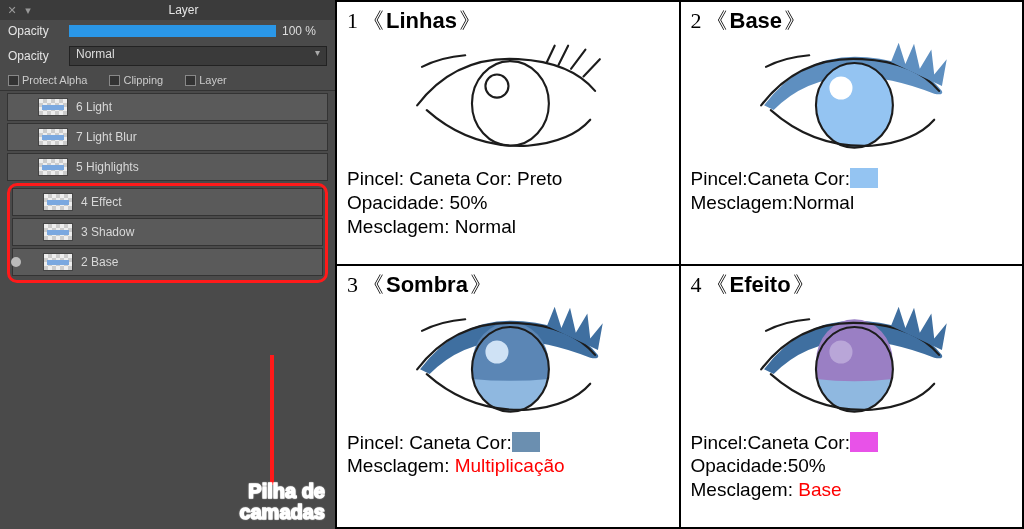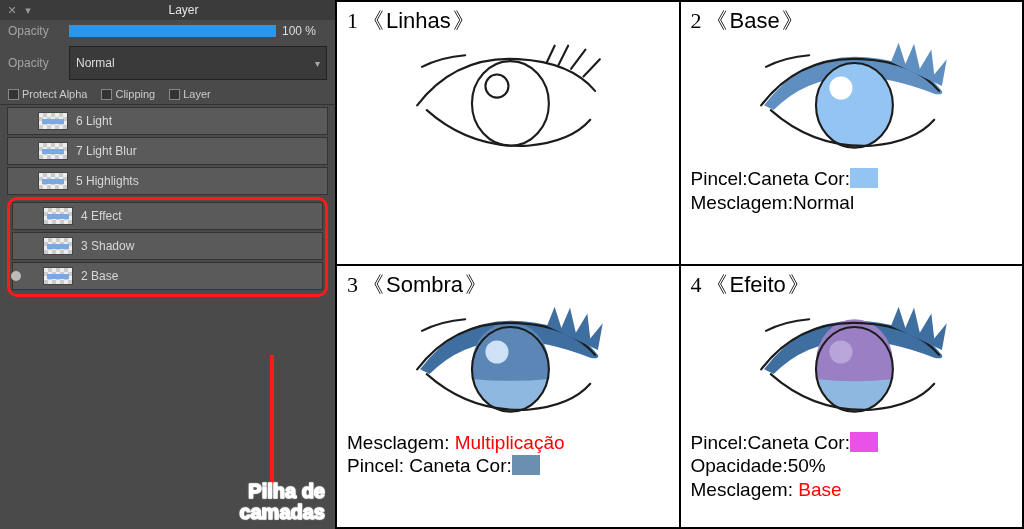--- a/index.html
+++ b/index.html
@@ -28,34 +28,34 @@
     padding: 0 6px;
     gap: 4px;
   }
   .lp-titlebar .x, .lp-titlebar .tri {
     width: 12px; height: 12px; font-size: 11px; line-height: 12px;
     color: #999; text-align: center;
   }
   .lp-title { flex: 1; text-align: center; color: #e5e5e5; font-size: 12px; }
 
   .lp-row { display: flex; align-items: center; padding: 4px 8px; gap: 6px; }
-  .lp-label { width: 55px; color: #a3a3a3; }
+  .lp-label { width: 55px; color: #e5e5e5; }
   .opacity-bar {
     flex: 1; height: 12px; background: #2b2b2b; position: relative;
   }
   .opacity-bar .fill { height: 100%; background: #2a97e8; width: 100%; }
   .opacity-val { width: 45px; text-align: left; color: #ddd; }
 
   .blend-select {
-    flex: 1; height: 34px; background: #3a3a3a; border: 1px solid #222;
-    color: #ddd; font-size: 12px; padding: 0 6px; display:flex; align-items:center; justify-content:space-between;
+    flex: 1; height: 20px; background: #3a3a3a; border: 1px solid #222;
+    color: #ddd; font-size: 12px; padding: 0 6px; display:flex; align-items:flex-start; justify-content:space-between;
   }
   .blend-select .chev { font-size: 10px; color:#aaa; }
 
-  .lp-checks { display:flex; padding: 4px 8px; gap: 14px; border-bottom:1px solid #333;}
+  .lp-checks { display:flex; padding: 4px 8px; gap: 22px; border-bottom:1px solid #333;}
   .lp-check { display:flex; align-items:center; gap:3px; color:#ccc; font-size:11px; }
   .lp-check .box { width:11px; height:11px; border:1px solid #888; background:#333; }
 
   .layer-list { padding: 2px 7px 16px 7px; position:relative; }
 
   .layer-item {
     display:flex; align-items:center; height:28px;
     background:#5a5a5a; border:1px solid #333; margin-bottom:2px;
     padding: 0 4px 0 30px; gap:8px; position:relative;
   }
@@ -118,21 +118,21 @@
     overflow:hidden;
   }
   .cell:nth-child(1){ border-right-width:1px; border-bottom-width:1px; }
   .cell:nth-child(2){ border-left-width:1px; border-bottom-width:1px; }
   .cell:nth-child(3){ border-right-width:1px; border-top-width:1px; }
   .cell:nth-child(4){ border-left-width:1px; border-top-width:1px; }
 
   .cell-title { font-size:22px; display:flex; align-items:center; gap:2px; color:#000;}
   .cell-title .num { font-family: Georgia, serif; font-weight:500; margin-right:2px;}
   .cell-title .b1, .cell-title .b2 { font-family: serif; }
-  .cell-title .word { font-weight:400; }
+  .cell-title .word { font-weight:700; }
 
   .eye-wrap { display:flex; justify-content:center; margin: 2px 0 4px; }
   svg.eye { width: 215px; height: 125px; }
 
   .desc { font-size:19px; line-height:1.25; color:#000; }
   .desc .red { color:#ff0000; }
   .desc .sw {
     display:inline-block; width:28px; height:20px; vertical-align:-3px;
     border: none;
   }
@@ -249,20 +249,25 @@
       <div class="eye-wrap">
 <svg class="eye" viewBox="0 0 220 130">
   <path class="sk" d="M15 70 Q55 18 120 22 Q175 25 200 55"></path>
   <path class="sk" d="M25 75 Q70 115 130 112 Q175 108 195 85"></path>
   <ellipse class="sk" cx="112" cy="68" rx="40" ry="44"></ellipse>
   <circle class="sk" cx="98" cy="50" r="12"></circle>
   <path class="sk" d="M150 25 L158 8 M162 28 L172 8 M175 32 L190 12 M188 40 L205 22"></path>
   <path class="sk" d="M20 30 Q40 20 65 18"></path>
 </svg>
 </div>
+      <div class="desc">
+        <div><span>Pincel: Caneta  Cor: Preto</span></div>
+        <div><span>Opacidade: 50%</span></div>
+        <div><span>Mesclagem: Normal</span></div>
+      </div>
     </div>
     <div class="cell">
       <div class="cell-title">
         <span class="num">2</span>
         <span class="b1">《</span>
         <span class="word">Base</span>
         <span class="b2">》</span>
       </div>
       <div class="eye-wrap">
 <svg class="eye" viewBox="0 0 220 130">
@@ -295,22 +300,22 @@
   <path d="M72 65 A40 44 0 0 1 152 65 L152 80 Q112 84 72 80 Z" fill="#5b86b5"></path>
   <circle cx="98" cy="52" r="12" fill="#cfe2f5"></circle>
   <path class="sk" d="M15 70 Q55 18 120 22 Q175 25 200 55"></path>
   <path class="sk" d="M25 75 Q70 115 130 112 Q175 108 195 85"></path>
   <ellipse class="sk" cx="112" cy="70" rx="40" ry="44"></ellipse>
   <path d="M150 25 L158 5 L165 27 L174 6 L180 32 L192 12 L195 38 L208 22 L203 50 Z" fill="#3f6fa0"></path>
   <path class="sk" d="M20 30 Q40 20 65 18"></path>
 </svg>
 </div>
       <div class="desc">
+        <div><span>Pincel: Caneta Cor:</span><span class="sw sw-steel"></span></div>
         <div><span>Mesclagem: </span><span class="red">Multiplicação</span></div>
-        <div><span>Pincel: Caneta Cor:</span><span class="sw sw-steel"></span></div>
       </div>
     </div>
     <div class="cell">
       <div class="cell-title">
         <span class="num">4</span>
         <span class="b1">《</span>
         <span class="word">Efeito</span>
         <span class="b2">》</span>
       </div>
       <div class="eye-wrap">

